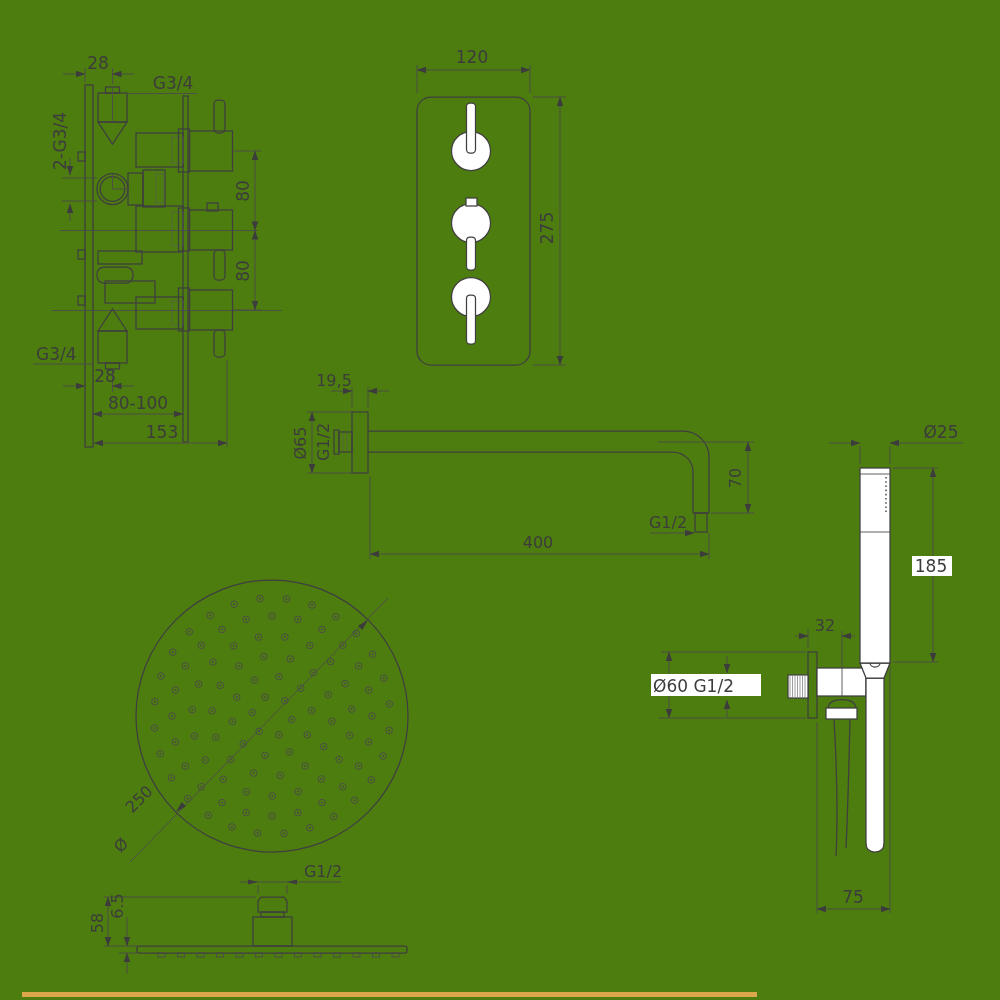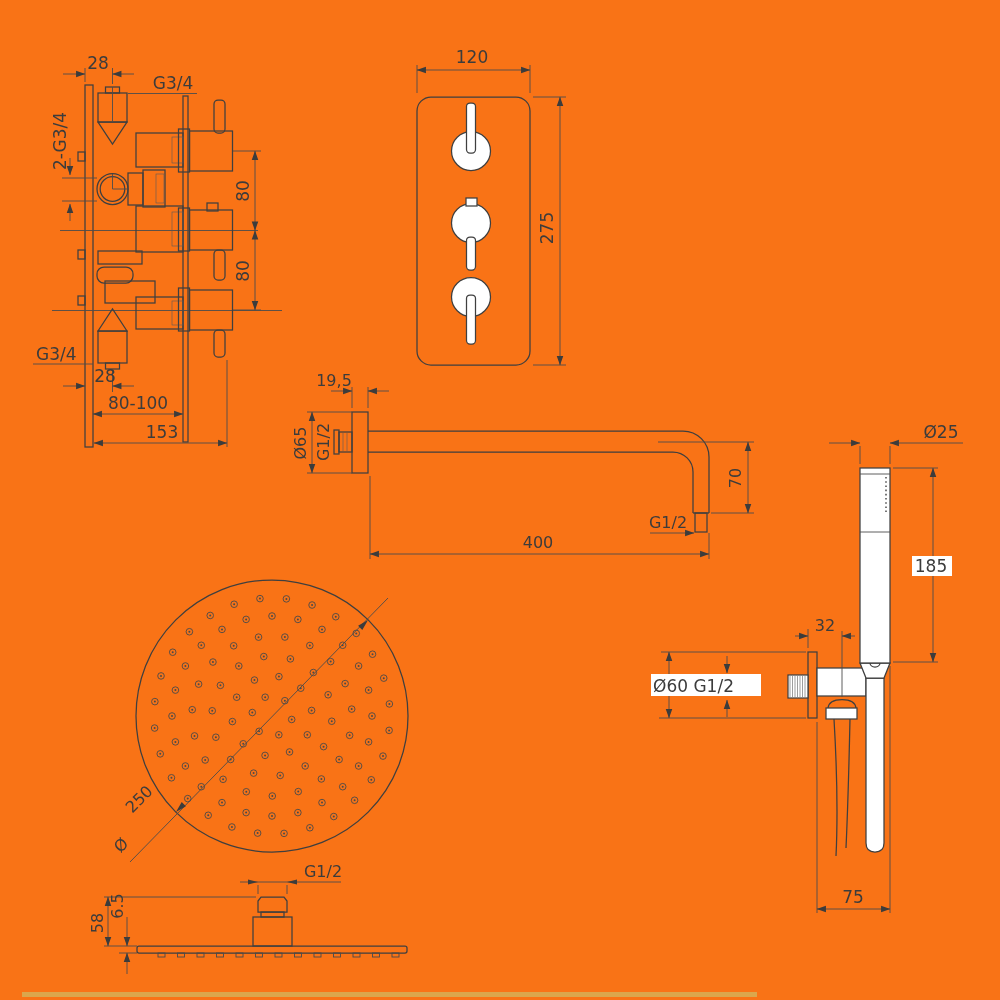--- a/index.html
+++ b/index.html
@@ -1,16 +1,16 @@
 <!DOCTYPE html>
 <html><head>
 <meta charset="utf-8">
 <style>
   html,body{margin:0;padding:0;background:#ffffff;}
-  #stage{position:relative;width:1000px;height:1000px;background:#f97316;overflow:hidden;
+  #stage{position:relative;width:1000px;height:1000px;background:#4d7c0f;overflow:hidden;
          font-family:"DejaVu Sans","Liberation Sans",sans-serif;}
   svg{position:absolute;left:0;top:0;}
   svg text{font-family:"DejaVu Sans","Liberation Sans",sans-serif;fill:#3c3c3c;}
   .t16{font-size:16px;}
   .t17{font-size:17px;}
   .ln{stroke:#4c4c4c;stroke-width:0.9;fill:none;}
   .obn{stroke:#3f3f3f;stroke-width:1.25;fill:none;}
   .ob{stroke:#3f3f3f;stroke-width:1.25;fill:#ffffff;}
   .thin{stroke:#5a5a5a;stroke-width:0.6;fill:none;}
   .dots{stroke:#3f3f3f;stroke-width:1.4;fill:none;stroke-dasharray:1.6 2.6;}

